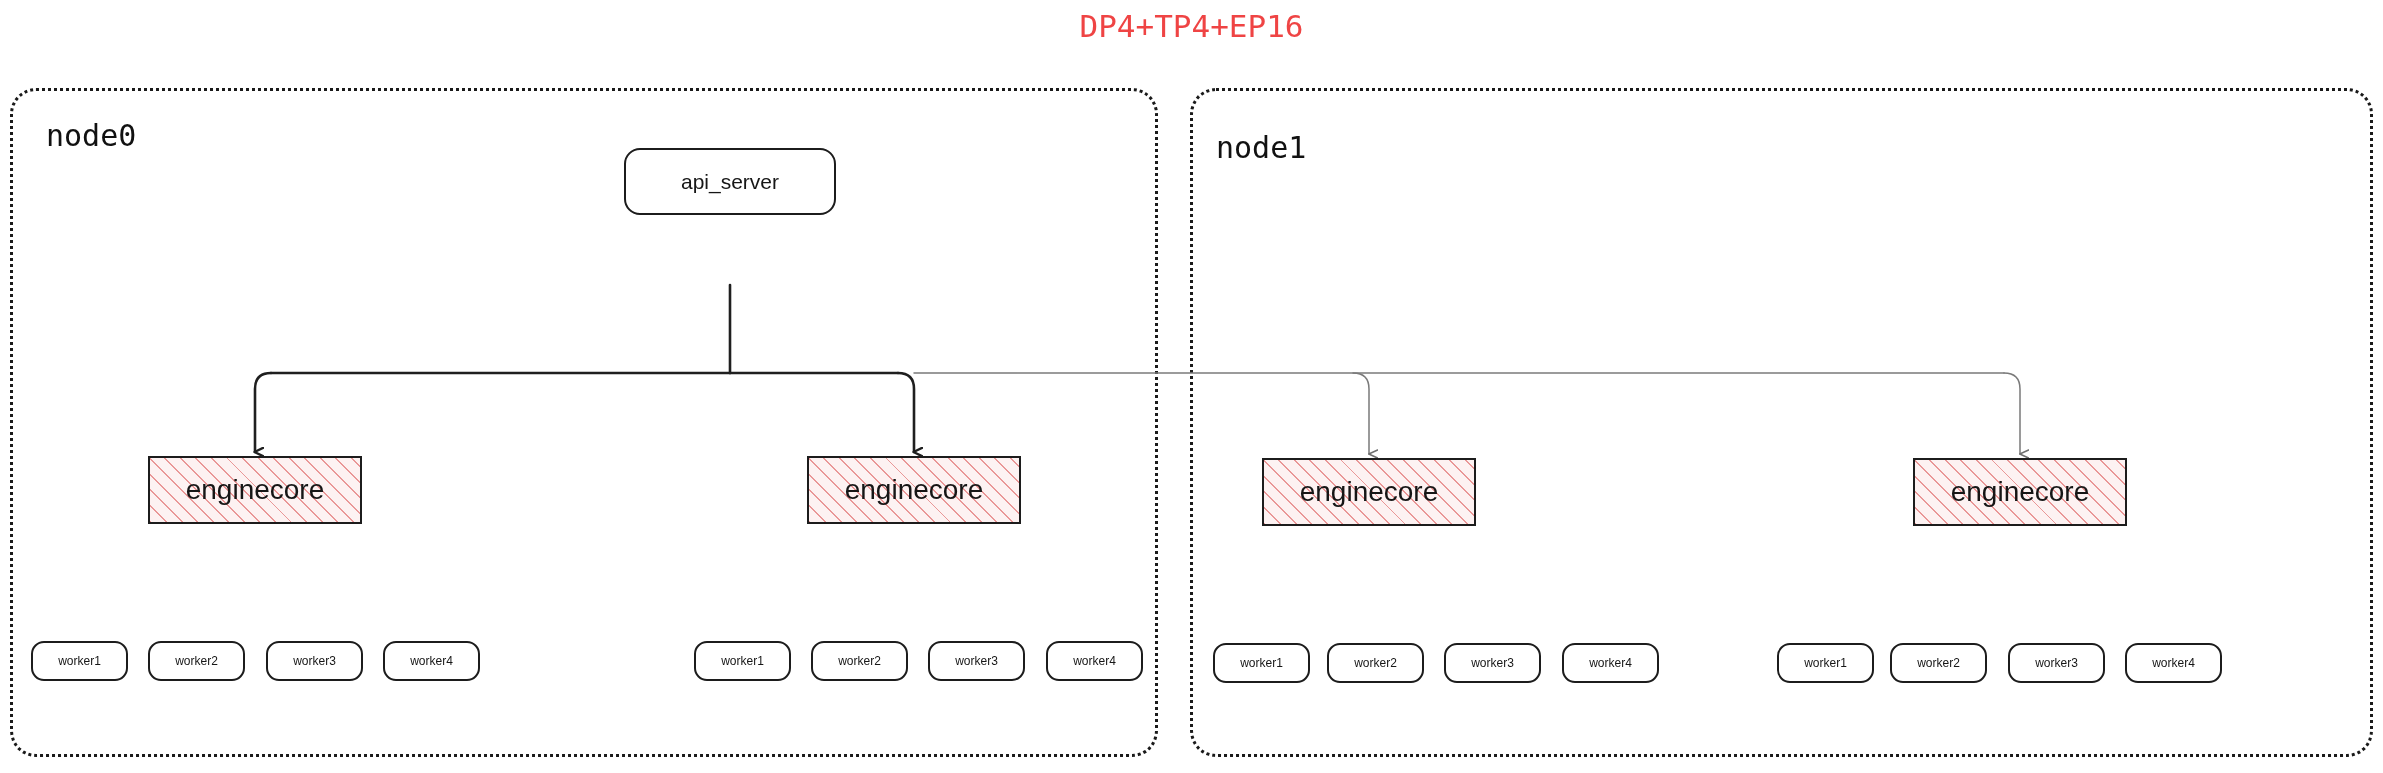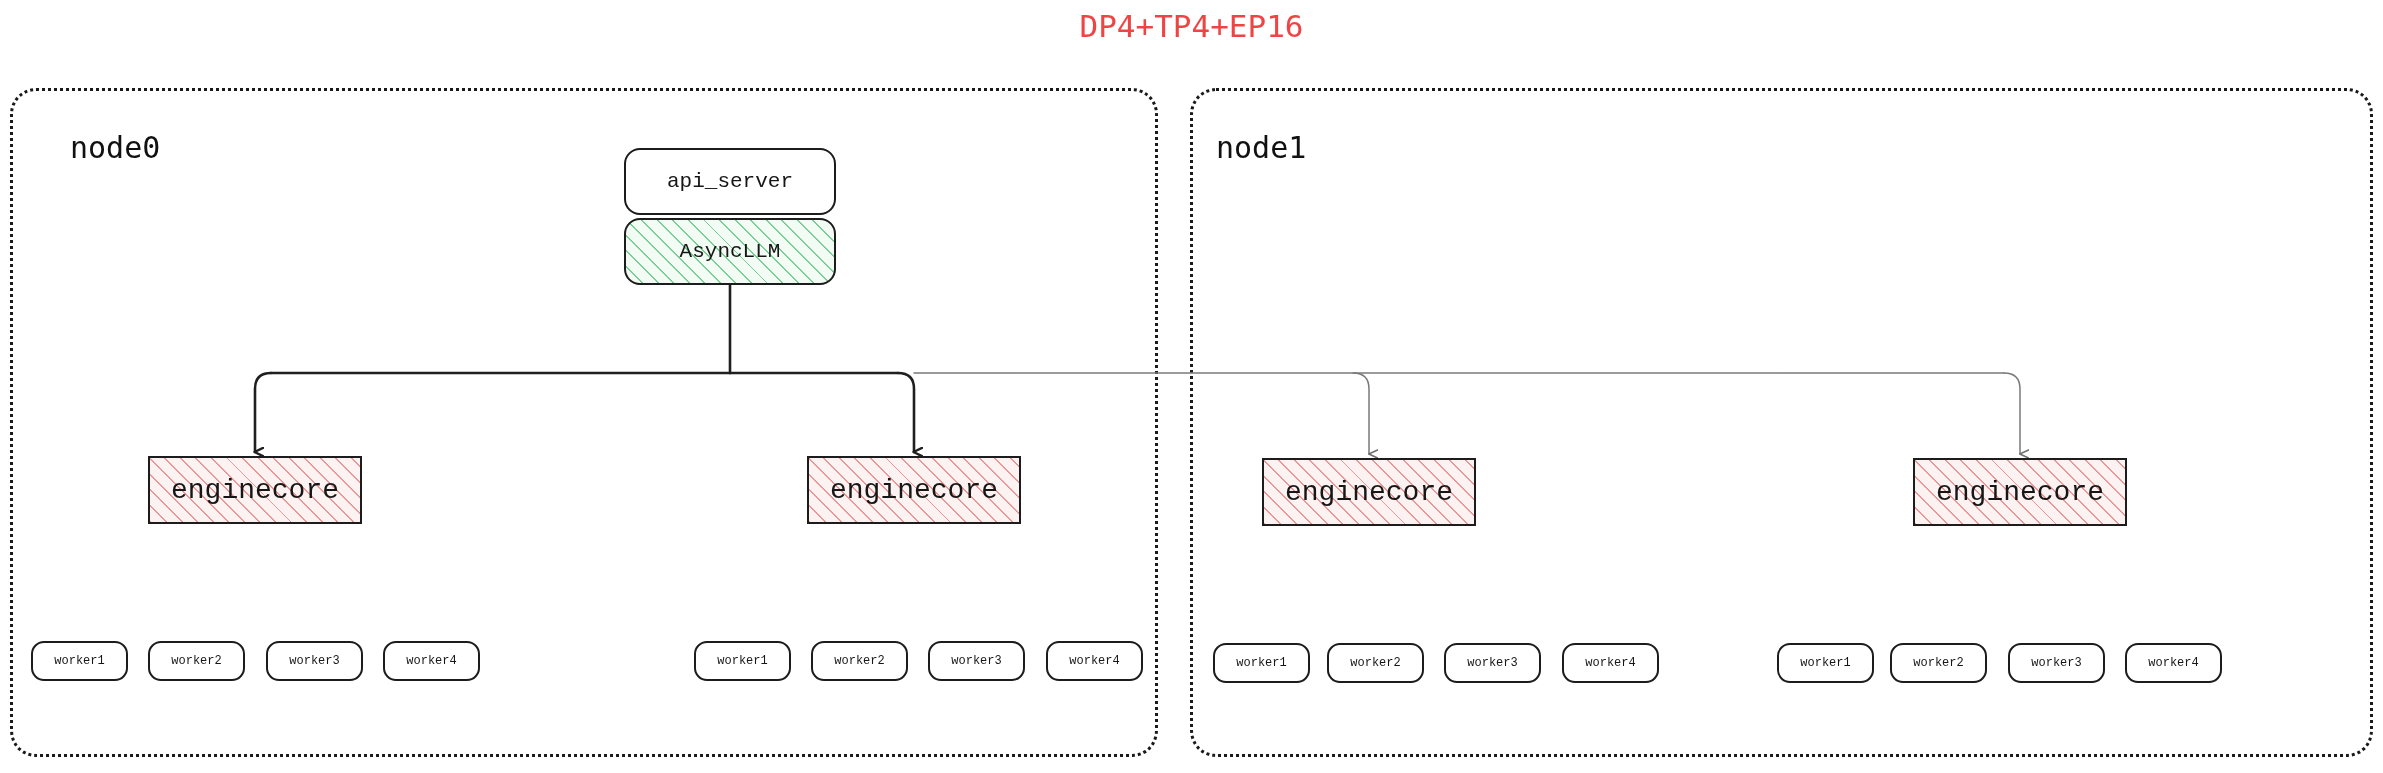--- a/index.html
+++ b/index.html
@@ -50,21 +50,21 @@
   
   .nodebtn {
     position: absolute;
     box-sizing: border-box;
     border: 2.6px solid #1c1c1c;
     border-radius: 14px;
     background: #ffffff;
     display: flex;
     align-items: center;
     justify-content: center;
-    font-family: Liberation Mono, monospace;
+    font-family: Liberation Sans, sans-serif;
     color: #161616;
     white-space: nowrap;
     z-index: 5;
   }
 
   .api-server {
     font-size: 21px;
     border-radius: 16px;
   }
 
@@ -112,21 +112,21 @@
   }
 </style>
 </head>
 <body>
 
 <div id="canvas">
 
   <div class="title">DP4+TP4+EP16</div>
 
   <div class="node-box" id="node-box-0" style="left: 10px; top: 88px; width: 1148px; height: 669px;"></div>
-  <div class="node-label" id="node-label-0" style="left: 46px; top: 130px; margin-left: 24px;">node0</div>
+  <div class="node-label" id="node-label-0" style="left: 46px; top: 118px;">node0</div>
 
   <div class="node-box" id="node-box-1" style="left: 1190px; top: 88px; width: 1183px; height: 669px;"></div>
   <div class="node-label" id="node-label-1" style="left: 1216px; top: 130px;">node1</div>
 
   <svg id="edges" viewBox="0 0 2383 773" xmlns="http://www.w3.org/2000/svg">
     <defs>
       <marker id="arrow-dark" markerWidth="12" markerHeight="12" refX="5.2" refY="9.4" orient="auto" markerUnits="userSpaceOnUse">
         <path d="M0.6,0.4 L5.2,9.9 L9.8,0.4" fill="none" stroke="#1f1f1f" stroke-width="2.4" stroke-linecap="round" stroke-linejoin="round"></path>
       </marker>
       <marker id="arrow-light" markerWidth="12" markerHeight="12" refX="5.2" refY="9.4" orient="auto" markerUnits="userSpaceOnUse">
@@ -139,21 +139,20 @@
         <path d="M730,373 L898,373" fill="none" stroke="#1f1f1f" stroke-width="2.6" stroke-linecap="round"></path>
         <path d="M914,373 L2004,373" fill="none" stroke="#7a7a7a" stroke-width="1.5" stroke-linecap="round"></path>
         <path d="M271,373 Q255,373 255,389 L255,452" fill="none" stroke="#1f1f1f" stroke-width="2.6" stroke-linecap="round" marker-end="url(#arrow-dark)"></path>
         <path d="M898,373 Q914,373 914,389 L914,452" fill="none" stroke="#1f1f1f" stroke-width="2.6" stroke-linecap="round" marker-end="url(#arrow-dark)"></path>
         <path d="M1353,373 Q1369,373 1369,389 L1369,454" fill="none" stroke="#7a7a7a" stroke-width="1.5" stroke-linecap="round" marker-end="url(#arrow-light)"></path>
         <path d="M2004,373 Q2020,373 2020,389 L2020,454" fill="none" stroke="#7a7a7a" stroke-width="1.5" stroke-linecap="round" marker-end="url(#arrow-light)"></path>
       </g>
   </svg>
 
   <div class="nodebtn api-server" id="blk-api-server" style="left: 624px; top: 148px; width: 212px; height: 67px;">api_server</div>
-  <div class="nodebtn asyncllm" id="blk-async-llm" style="left: 624px; top: 218px; width: 212px; height: 67px;">AsyncLLM</div>
 
   <div id="dyn-layer">
       <div class="nodebtn enginecore" style="left: 148px; top: 456px; width: 214px; height: 68px;">enginecore</div>
       <div class="nodebtn enginecore" style="left: 807px; top: 456px; width: 214px; height: 68px;">enginecore</div>
       <div class="nodebtn enginecore" style="left: 1262px; top: 458px; width: 214px; height: 68px;">enginecore</div>
       <div class="nodebtn enginecore" style="left: 1913px; top: 458px; width: 214px; height: 68px;">enginecore</div>
       <div class="nodebtn worker" style="left: 31px; top: 641px; width: 97px; height: 40px;">worker1</div>
       <div class="nodebtn worker" style="left: 148px; top: 641px; width: 97px; height: 40px;">worker2</div>
       <div class="nodebtn worker" style="left: 266px; top: 641px; width: 97px; height: 40px;">worker3</div>
       <div class="nodebtn worker" style="left: 383px; top: 641px; width: 97px; height: 40px;">worker4</div>

